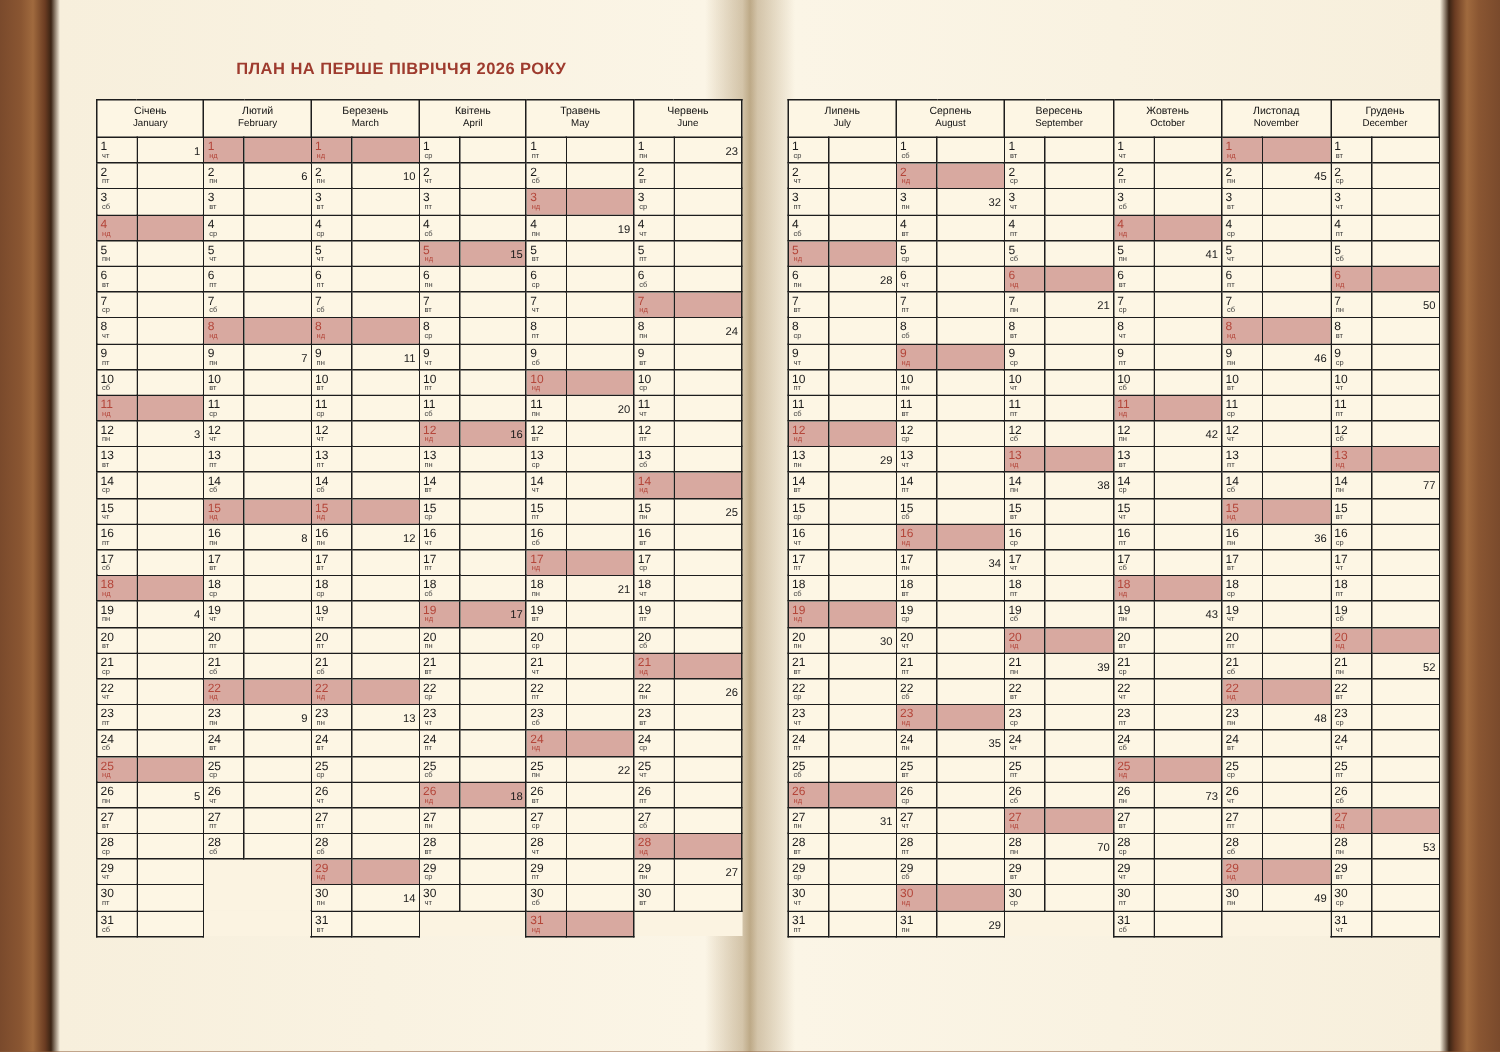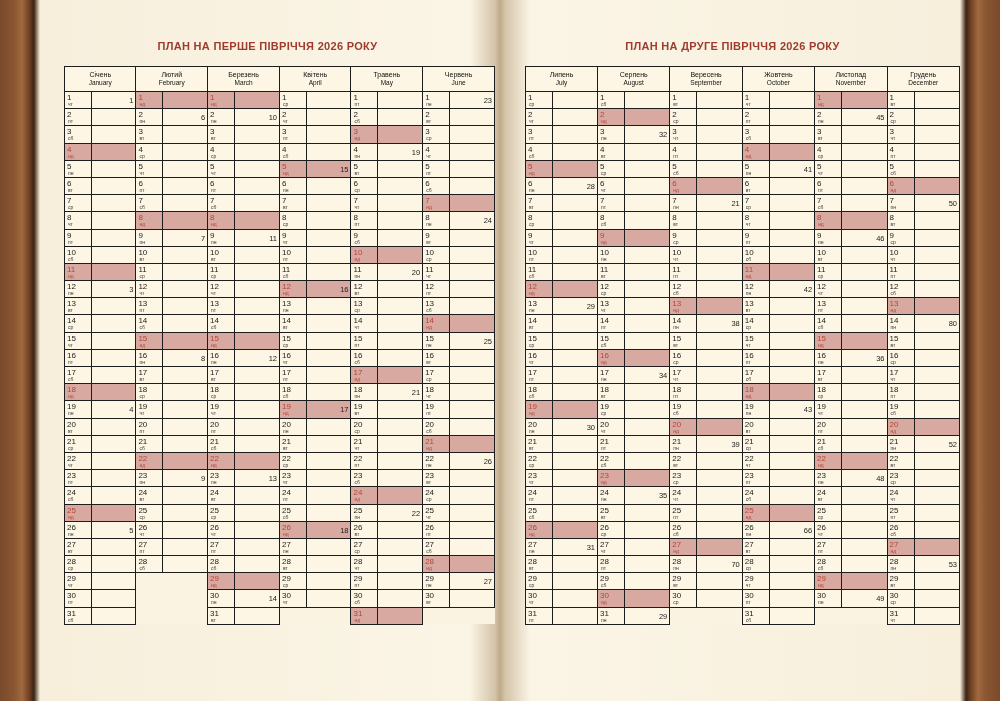--- a/index.html
+++ b/index.html
@@ -1125,21 +1125,20 @@
               </td>
               <td class="daycell hl"></td>
               <td class="daycell empty" colspan="2"></td>
             </tr>
           </tbody>
         </table>
       </div>
   </div>
 
   <div class="page right">
-    <div class="ptitle">ПЛАН НА ДРУГЕ ПІВРІЧЧЯ 2026 РОКУ</div>
     <div class="grid right" id="grid-right">
         <table class="cal">
           <colgroup>
             <col class="c1">
             <col class="c2">
             <col class="c1">
             <col class="c2">
             <col class="c1">
             <col class="c2">
             <col class="c1">
@@ -1638,21 +1637,21 @@
               <td class="daycell">
                 <span class="dnum">14</span>
                 <span class="dwd">сб</span>
               </td>
               <td class="daycell"></td>
               <td class="daycell">
                 <span class="dnum">14</span>
                 <span class="dwd">пн</span>
               </td>
               <td class="daycell">
-                <span class="wnum">80</span>
+                <span class="wnum">77</span>
               </td>
             </tr>
             <tr>
               <td class="daycell">
                 <span class="dnum">15</span>
                 <span class="dwd">ср</span>
               </td>
               <td class="daycell"></td>
               <td class="daycell">
                 <span class="dnum">15</span>
@@ -2030,21 +2029,21 @@
               <td class="daycell">
                 <span class="dnum">26</span>
                 <span class="dwd">сб</span>
               </td>
               <td class="daycell"></td>
               <td class="daycell">
                 <span class="dnum">26</span>
                 <span class="dwd">пн</span>
               </td>
               <td class="daycell">
-                <span class="wnum">66</span>
+                <span class="wnum">73</span>
               </td>
               <td class="daycell">
                 <span class="dnum">26</span>
                 <span class="dwd">чт</span>
               </td>
               <td class="daycell"></td>
               <td class="daycell">
                 <span class="dnum">26</span>
                 <span class="dwd">сб</span>
               </td>

